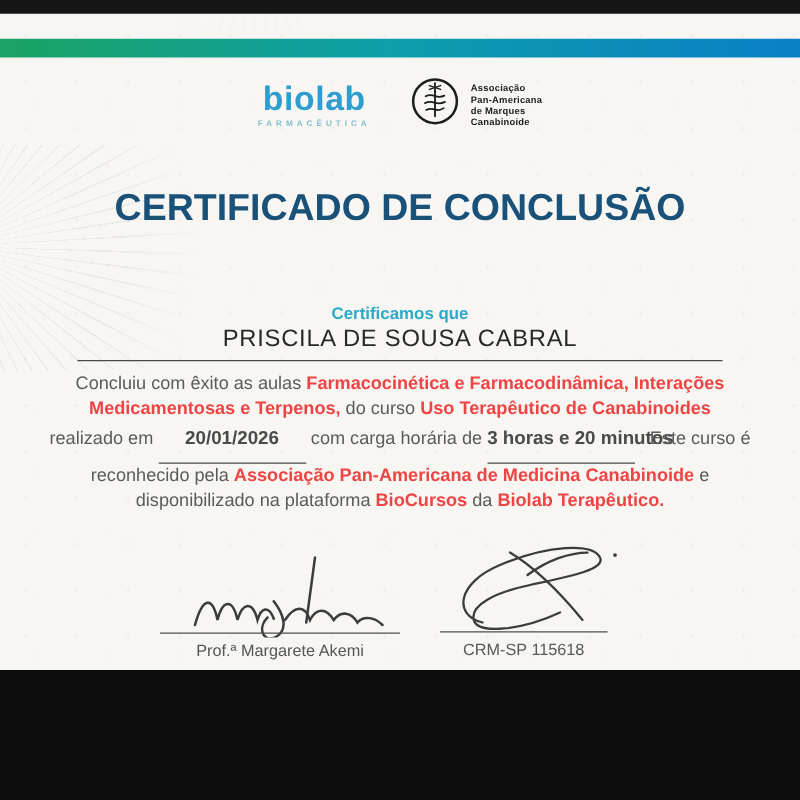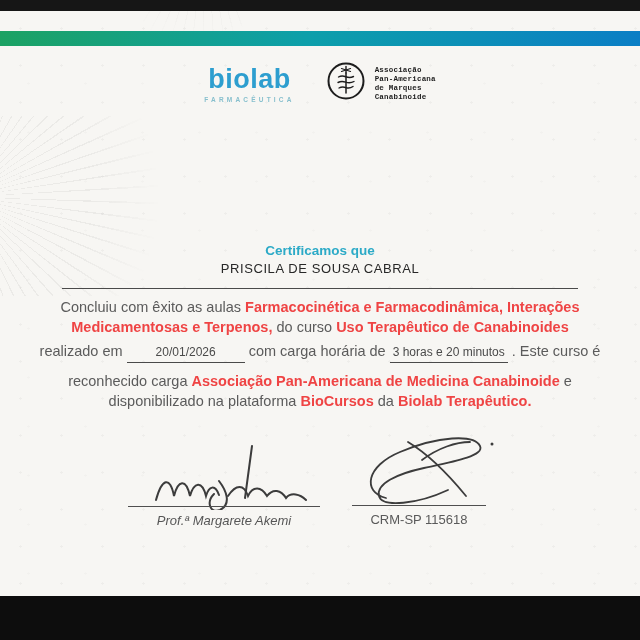--- a/index.html
+++ b/index.html
@@ -1,16 +1,16 @@
 <!DOCTYPE html>
 <html><head>
 <meta charset="utf-8">
 <style>
   html,body{margin:0;padding:0;background:#0d0d0d;}
-  .stage{position:relative;width:640px;height:596px;margin:0 auto;overflow:hidden;
+  .stage{position:relative;width:640px;height:536px;margin:0 auto;overflow:hidden;
          font-family:"Liberation Sans",sans-serif;background:#0d0d0d;}
   .paper{position:absolute;left:0;top:10px;width:640px;height:625px;background:#f7f6f3;
          background-image:radial-gradient(rgba(0,0,0,0.035) 1px,transparent 1.4px),
                           radial-gradient(rgba(0,0,0,0.02) 1px,transparent 1.4px);
          background-size:41px 37px,57px 49px;}
   .bar-top-black{position:absolute;left:0;top:0;width:640px;height:11px;background:#161616;}
   .bar-bottom-black{position:absolute;left:0;top:634px;width:640px;height:6px;background:#101010;}
   .bar-top-gradient{position:absolute;left:0;top:31px;width:640px;height:15px;
          background:linear-gradient(90deg,#1ca263 0%,#0d9faa 48%,#0b7ec5 100%);}
   .bar-bottom-gradient{position:absolute;left:0;top:600px;width:640px;height:14px;
@@ -19,51 +19,51 @@
          background:repeating-conic-gradient(from -80deg at 0% 45%,rgba(70,70,70,.12) 0 .6deg,transparent .6deg 5.2deg);
          -webkit-mask-image:radial-gradient(circle at 0% 45%,#000 0%,#000 52%,transparent 78%);
          mask-image:radial-gradient(circle at 0% 45%,#000 0%,#000 52%,transparent 78%);}
   .sunburst.small{left:120px;top:-52px;width:150px;height:100px;opacity:.3;transform:rotate(95deg);}
 
   .logos{position:absolute;left:0;top:60px;width:640px;display:flex;justify-content:center;
          align-items:center;gap:30px;}
   .biolab{display:flex;flex-direction:column;align-items:center;}
   .biolab-name{font-size:27px;font-weight:700;color:#2d9ecf;letter-spacing:.5px;line-height:30px;}
   .biolab-sub{font-size:6.5px;font-weight:700;color:#86bfcd;letter-spacing:3.2px;margin-top:2px;}
-  .assoc{display:flex;align-items:center;gap:8px;font-family:Liberation Mono, monospace;}
+  .assoc{display:flex;align-items:center;gap:8px;}
   .assoc-text{display:flex;flex-direction:column;}
   .assoc-text span{font-size:7.5px;font-weight:700;color:#1d1d1d;line-height:9px;letter-spacing:.2px;}
 
   .title{position:absolute;left:0;top:150px;width:640px;text-align:center;
          font-size:30px;font-weight:800;color:#1a5178;letter-spacing:0;}
 
   .certify{position:absolute;left:0;top:243px;width:640px;text-align:center;
          font-size:13.5px;font-weight:700;color:#2caac7;}
   .recipient{position:absolute;left:0;top:261px;width:640px;text-align:center;
-         font-size:13px;font-weight:500;color:#282828;letter-spacing:.6px;}
+         font-size:19px;font-weight:500;color:#282828;letter-spacing:.6px;}
   .name-rule{position:absolute;left:62px;top:288px;width:516px;height:0;
          border-top:1.6px solid #4a4a4a;}
 
   .para{position:absolute;text-align:center;color:#5b5b5b;font-size:14.5px;line-height:19.5px;}
   .para b{font-weight:700;color:#ef4444;}
   .para1{left:40px;top:298px;width:560px;}
   .para2{left:48px;top:372px;width:544px;}
 
   .details{position:absolute;left:0;top:343px;width:640px;text-align:center;
          font-size:14.5px;color:#5b5b5b;white-space:nowrap;}
   .blank{display:inline-block;width:118px;border-bottom:1.6px solid #4a4a4a;
-         font-size:12px;font-weight:400;color:#4a4a4a;text-align:center;
-         padding-bottom:4px;vertical-align:baseline;line-height:11px;}
+         font-size:15px;font-weight:700;color:#4a4a4a;text-align:center;
+         padding-bottom:14px;vertical-align:baseline;line-height:11px;}
 
   .sig-line{position:absolute;height:0;border-top:1.6px solid #4f4f4f;}
   .sig-line.left{left:128px;top:506px;width:192px;}
   .sig-line.right{left:352px;top:505px;width:134px;}
   .sig-name{position:absolute;text-align:center;font-size:13px;color:#565656;line-height:17px;}
   .sig-name .registry{font-size:13px;color:#5a5a5a;}
-  .sig-name.left{left:124px;top:512px;width:200px;font-style:italic;}
+  .sig-name.left{left:124px;top:512px;width:200px;}
   .sig-name.right{left:334px;top:511px;width:170px;}
   .scribble{position:absolute;}
   .scribble svg{display:block;}
 </style>
 </head>
 <body>
 
 <div class="stage">
   <div class="paper"></div>
   <div class="sunburst"></div>
@@ -93,30 +93,31 @@
       </span>
       <span class="assoc-text">
         <span>Associação</span>
         <span>Pan-Americana</span>
         <span>de Marques</span>
         <span>Canabinoide</span>
       </span>
     </div>
   </div>
 
+  <div class="title">CERTIFICADO DE CONCLUSÃO</div>
 
   <div class="certify">Certificamos que</div>
   <div class="recipient">PRISCILA DE SOUSA CABRAL</div>
   <div class="name-rule"></div>
 
   <div class="para para1"><span>Concluiu com êxito as aulas </span><b>Farmacocinética e Farmacodinâmica, Interações</b><br><b>Medicamentosas  e Terpenos,</b><span> do curso </span><b>Uso Terapêutico de Canabinoides</b></div>
 
   <div class="details"><span>realizado em </span><span class="blank">20/01/2026</span><span> com carga horária de </span><span class="blank">3 horas e 20 minutos</span><span> . Este curso é</span></div>
 
-  <div class="para para2"><span>reconhecido carga </span><b>Associação Pan-Americana de Medicina Canabinoide</b><span> e</span><br><span>disponibilizado na plataforma </span><b>BioCursos</b><span> da </span><b>Biolab Terapêutico.</b></div>
+  <div class="para para2"><span>reconhecido pela </span><b>Associação Pan-Americana de Medicina Canabinoide</b><span> e</span><br><span>disponibilizado na plataforma </span><b>BioCursos</b><span> da </span><b>Biolab Terapêutico.</b></div>
 
   <div class="scribble" style="left:148px;top:438px;">
     <svg width="170" height="72" viewBox="0 0 170 72" fill="none" stroke="#3c3c3c" stroke-width="2" stroke-linecap="round">
       <path d="M8 62 C14 40 22 38 26 58 C30 42 38 40 42 58 C46 44 54 42 58 58 C61 48 67 46 71 57"></path>
       <path d="M71 57 C78 66 84 80 72 86 C62 90 58 78 66 70" transform="translate(0,-14)"></path>
       <path d="M104 8 L97 60"></path>
       <path d="M80 58 C88 46 96 46 100 58 C105 48 113 48 119 58 C125 50 133 52 138 60 C143 54 152 56 158 62"></path>
     </svg>
   </div>
   <div class="scribble" style="left:352px;top:420px;">

